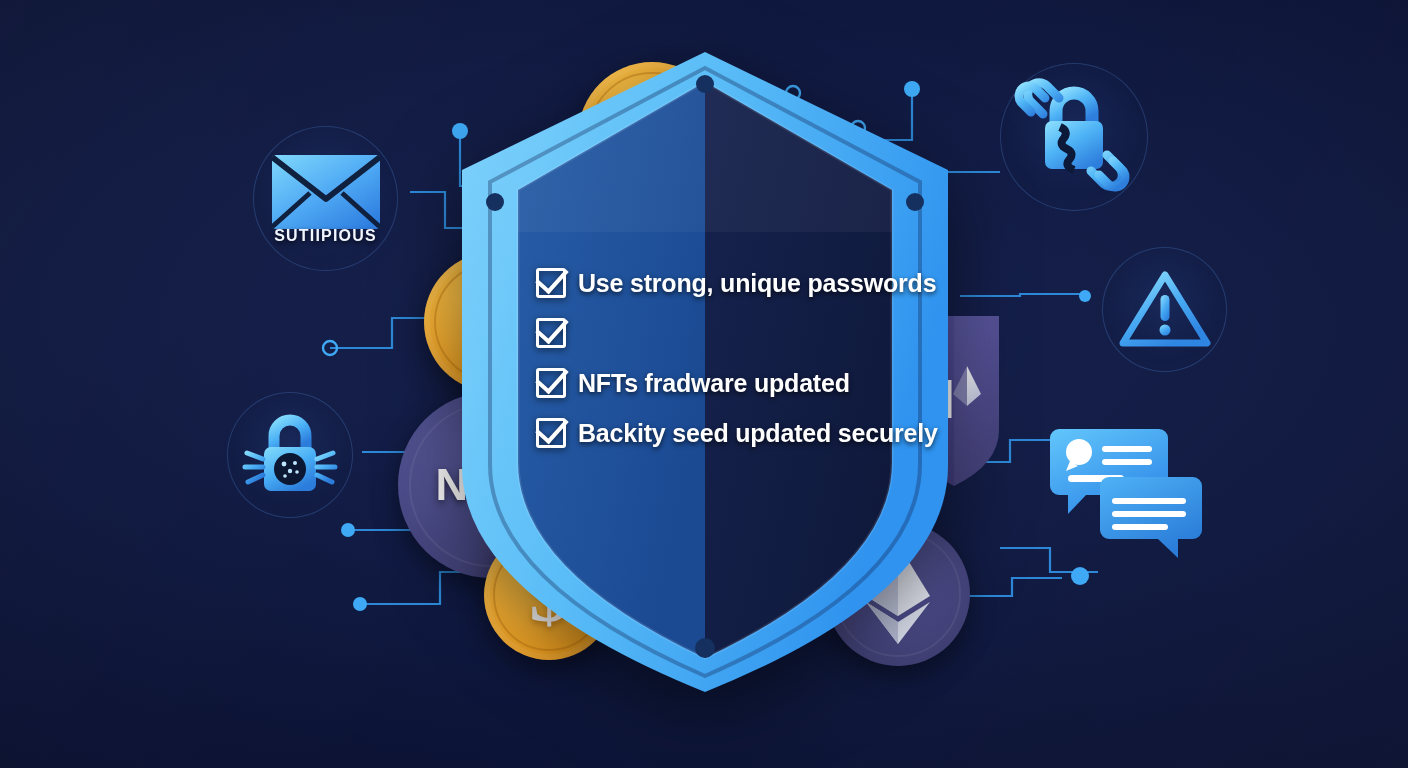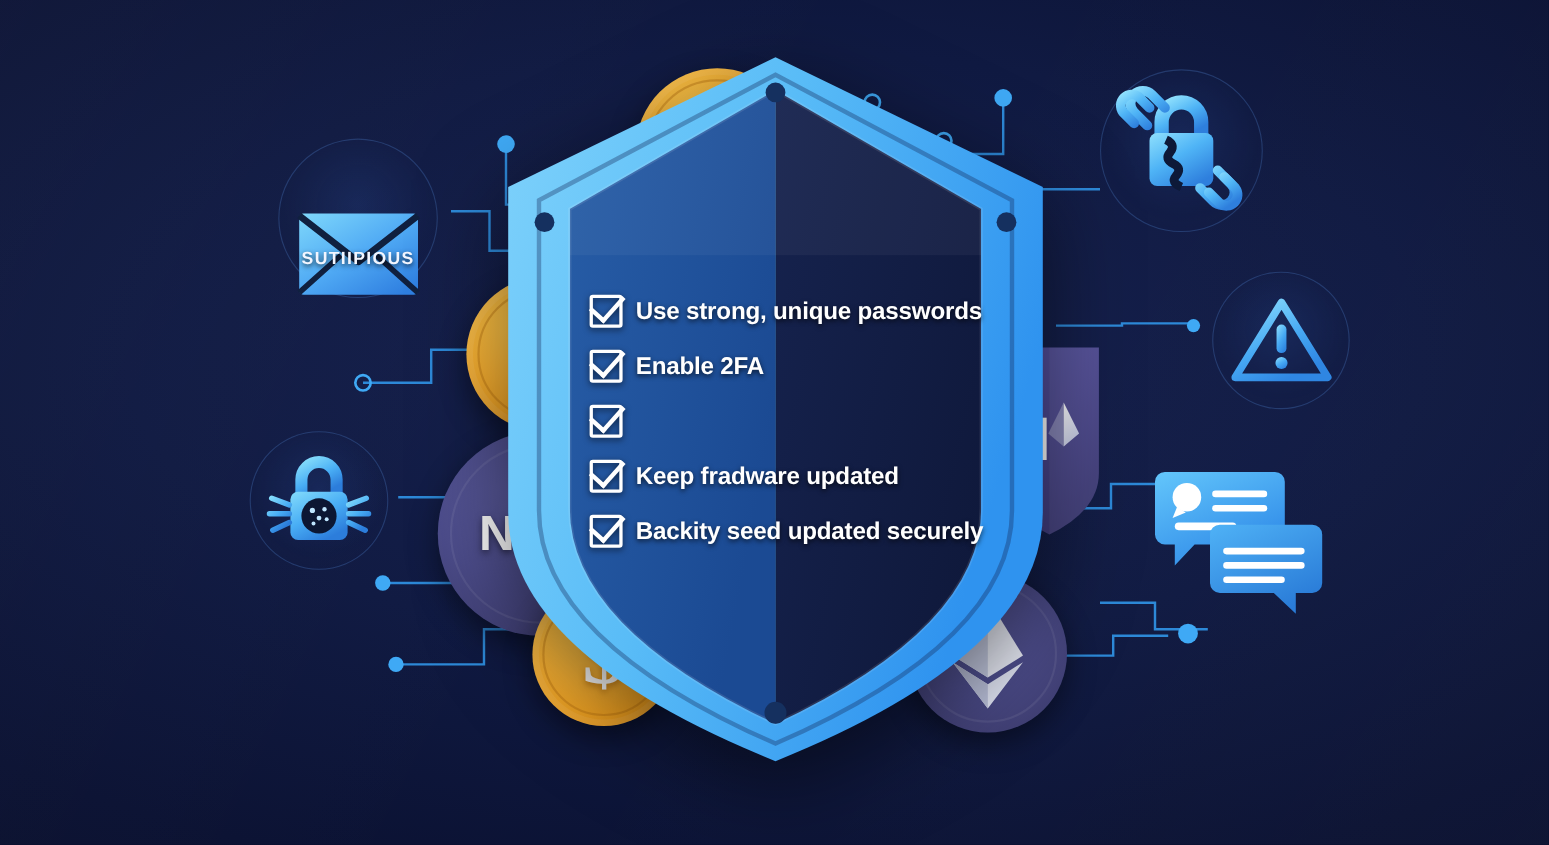--- a/index.html
+++ b/index.html
@@ -150,21 +150,21 @@
     left: 4px;
     top: -9px;
     width: 14px;
     height: 26px;
     border: solid #ffffff;
     border-width: 0 4.5px 4.5px 0;
     transform: rotate(42deg);
   }
   .check-text {
     color: #ffffff;
-    font-size: 22px;
+    font-size: 25px;
     font-weight: 700;
     letter-spacing: -0.2px;
     white-space: nowrap;
     text-shadow: 0 2px 5px rgba(0,0,0,0.72);
   }
 
   
   .glyph { display: block; }
 </style>
 </head>
@@ -204,21 +204,21 @@
       <g fill="none" stroke="#3fa9f5" stroke-width="2.4">
         <circle cx="793" cy="93" r="7"></circle>
         <circle cx="858" cy="128" r="7"></circle>
         <circle cx="330" cy="348" r="7"></circle>
       </g>
     </svg>
   </div>
 
   <div class="layer icons-layer">
 
-    <div class="orb orb-ring" style="left:253px; top:126px; width:145px; height:145px;justify-content:flex-end;">
+    <div class="orb orb-ring" style="left:253px; top:126px; width:145px; height:145px;">
       <svg class="glyph" width="112" height="78" viewBox="0 0 112 78" style="margin-top:-14px;">
         <defs>
           <linearGradient id="gEnv" x1="0" y1="0" x2="0.85" y2="1">
             <stop offset="0%" stop-color="#7fd8fb"></stop>
             <stop offset="55%" stop-color="#4fa9f4"></stop>
             <stop offset="100%" stop-color="#2f7fe0"></stop>
           </linearGradient>
         </defs>
         <rect x="2" y="2" width="108" height="74" rx="4" fill="url(#gEnv)"></rect>
         <path d="M2 4 L56 46 L110 4" fill="none" stroke="#10203f" stroke-width="6" stroke-linejoin="round"></path>
@@ -410,32 +410,28 @@
       </svg>
     </div>
 
     <div class="check-list">
 
       <div class="check-row">
         <span class="check-box"></span>
         <span class="check-text">Use strong, unique passwords</span>
       </div>
 
-      <div class="check-row">
-        <span class="check-box"></span>
-        <span class="check-text">Enable 2FA</span>
-      </div>
 
       <div class="check-row">
         <span class="check-box"></span>
       </div>
 
       <div class="check-row">
         <span class="check-box"></span>
-        <span class="check-text">Keep fradware updated</span>
+        <span class="check-text">NFTs fradware updated</span>
       </div>
 
       <div class="check-row">
         <span class="check-box"></span>
         <span class="check-text">Backity seed updated securely</span>
       </div>
 
     </div>
   </div>
 

